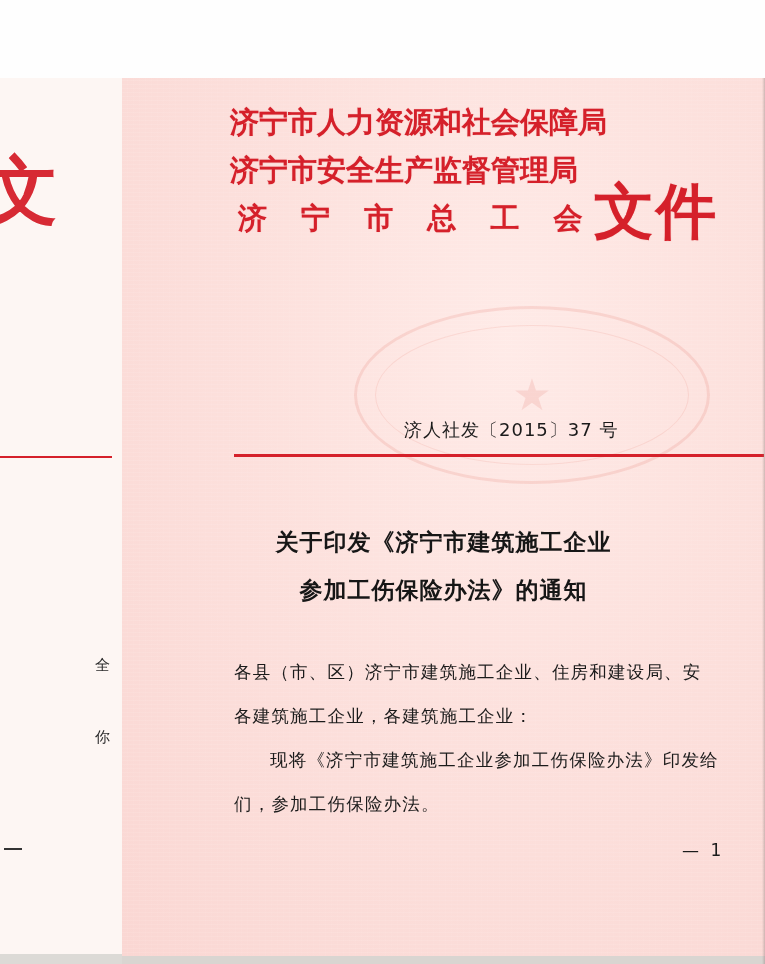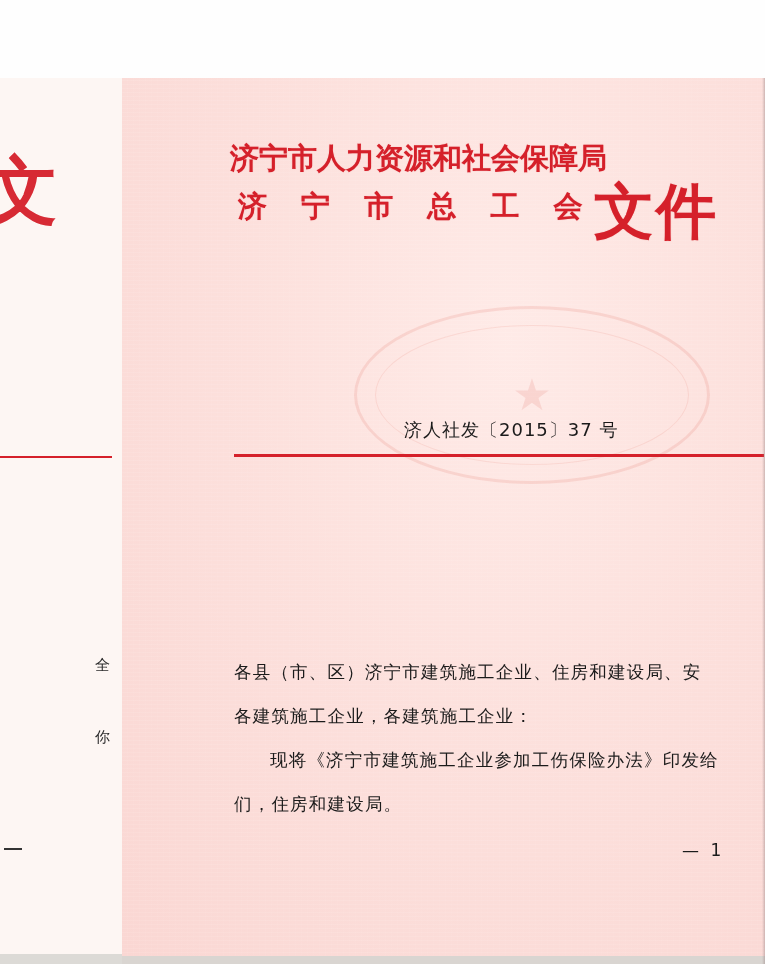--- a/index.html
+++ b/index.html
@@ -109,21 +109,20 @@
   .masthead {
     position: absolute;
     left: 0; top: 0;
     width: 643px;
   }
   .org-lines {
     position: absolute;
     left: 108px;
     top: 20px;
     width: 362px;
-    margin-top: 36px;
   }
   .org-line {
     color: #d5202a;
     font-family: "DejaVu Sans", sans-serif;
     font-weight: bold;
     font-size: 29px;
     line-height: 48px;
     letter-spacing: 0px;
     white-space: nowrap;
     text-shadow: 0 0 1px rgba(213,32,42,0.35);
@@ -285,35 +284,40 @@
   <div class="sheet">
     <div class="page-grain"></div>
 
     <div class="seal">
       <div class="seal-star">★</div>
     </div>
 
     <div class="masthead">
       <div class="org-lines">
         <div class="org-line">济宁市人力资源和社会保障局</div>
+        <div class="org-line">济宁市安全生产监督管理局</div>
         <div class="org-line spaced">济 宁 市 总 工 会</div>
       </div>
       <div class="wenjian">文件</div>
     </div>
 
     <div class="doc-number">济人社发〔2015〕37 号</div>
 
     <div class="red-rule"></div>
 
+    <div class="title-block">
+      <div class="title-line">关于印发《济宁市建筑施工企业</div>
+      <div class="title-line">参加工伤保险办法》的通知</div>
+    </div>
 
     <div class="body-block">
       <div class="body-line">各县（市、区）济宁市建筑施工企业、住房和建设局、安</div>
       <div class="body-line">各建筑施工企业，各建筑施工企业：</div>
       <div class="body-line indent">现将《济宁市建筑施工企业参加工伤保险办法》印发给</div>
-      <div class="body-line">们，住房和建设局。</div>
+      <div class="body-line">们，参加工伤保险办法。</div>
     </div>
 
     <div class="page-num">— 1</div>
   </div>
 
   <div class="sheet-bottom-edge"></div>
   <div class="right-edge"></div>
 </div>
 
 </body></html>

